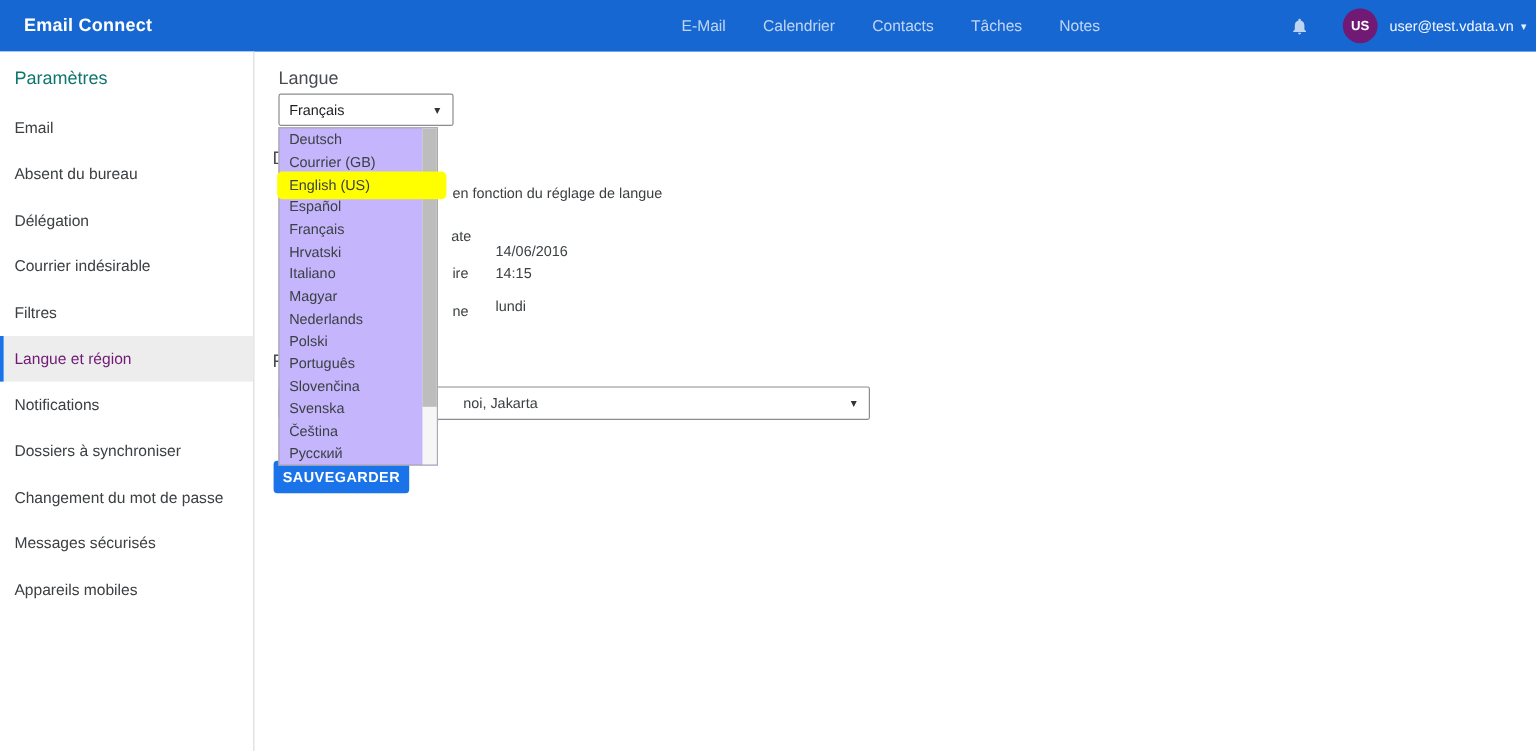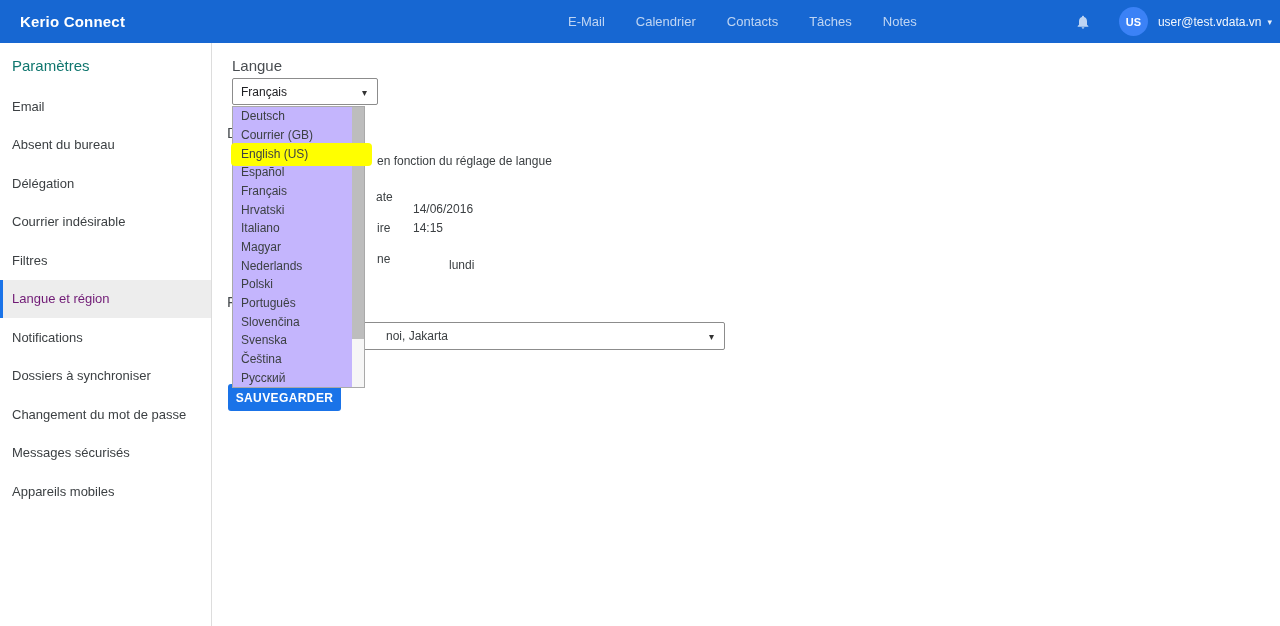--- a/index.html
+++ b/index.html
@@ -6,21 +6,21 @@
   html,body { width:1280px; height:626px; background:#fff; font-family:"Liberation Sans", sans-serif; overflow:hidden; }
   .screen { position:relative; width:1280px; height:626px; background:#fff; overflow:hidden; }
 
   
   .topbar { position:absolute; left:0; top:0; width:1280px; height:43px; background:#1767d2; display:flex; align-items:center; }
   .brand { position:absolute; left:20px; top:0; height:43px; display:flex; align-items:center; color:#ffffff; font-size:15px; font-weight:bold; letter-spacing:.2px; }
   .topnav { position:absolute; left:568px; top:0; height:43px; display:flex; align-items:center; gap:31px; }
   .nav-item { color:rgba(255,255,255,0.72); font-size:13px; cursor:pointer; white-space:nowrap; }
   .topright { position:absolute; right:8px; top:0; height:43px; display:flex; align-items:center; }
   .bell { width:16px; height:16px; margin-right:28px; display:flex; align-items:center; justify-content:center; cursor:pointer; }
-  .avatar { width:29px; height:29px; border-radius:50%; background:#3b82f6; color:#ffffff; font-size:11px; font-weight:bold; display:flex; align-items:center; justify-content:center; margin-right:10px; cursor:pointer; }
+  .avatar { width:29px; height:29px; border-radius:50%; background:#701a75; color:#ffffff; font-size:11px; font-weight:bold; display:flex; align-items:center; justify-content:center; margin-right:10px; cursor:pointer; }
   .usermenu { display:flex; align-items:center; gap:6px; cursor:pointer; }
   .useremail { color:rgba(255,255,255,0.95); font-size:12px; }
   .tb-caret { color:rgba(255,255,255,0.9); font-size:9px; }
 
   
   .sidebar { position:absolute; left:0; top:43px; width:212px; height:583px; background:#ffffff; border-right:1px solid #ddd; }
   .side-head { margin-top:13px; padding:0 12px; height:20px; line-height:20px; font-size:15px; color:#0f766e; }
   .side-items { margin-top:11px; }
   .side-item { height:38.5px; display:flex; align-items:center; padding:0 12px; font-size:13px; color:#3c4043; cursor:pointer; }
   .side-item.sel { background:#ededed; border-left:3px solid #1a73e8; padding-left:9px; color:#701a75; }
@@ -47,21 +47,21 @@
   .hl-overlay { position:absolute; left:-2px; top:36px; width:141px; height:23px; background:#ffff00; border-radius:4px; z-index:2; }
   .opts { position:absolute; left:0; top:0; width:132px; z-index:3; }
   .opt { height:18.67px; display:flex; align-items:center; padding-left:8px; font-size:12px; color:#3c4043; cursor:pointer; white-space:nowrap; }
 </style>
 </head>
 <body>
 
 <div class="screen">
 
   <header class="topbar">
-    <div class="brand">Kerio Connect</div>
+    <div class="brand">Email Connect</div>
     <nav class="topnav">
         <span class="nav-item">E-Mail</span>
         <span class="nav-item">Calendrier</span>
         <span class="nav-item">Contacts</span>
         <span class="nav-item">Tâches</span>
         <span class="nav-item">Notes</span>
       </nav>
     <div class="topright">
       <span class="bell">
         <svg viewBox="0 0 24 24" width="16" height="16">
@@ -104,21 +104,21 @@
     <div class="frag frag-head" style="left:227px; top:124px;">D</div>
     <div class="frag" style="left:377px; top:154px;">en fonction du réglage de langue</div>
 
     <div class="frag" style="left:376px; top:190px;">ate</div>
     <div class="frag val" style="left:413px; top:202px;">14/06/2016</div>
 
     <div class="frag" style="left:377px; top:221px;">ire</div>
     <div class="frag val" style="left:413px; top:221px;">14:15</div>
 
     <div class="frag" style="left:377px; top:252px;">ne</div>
-    <div class="frag val" style="left:413px; top:258px;margin-left:36px;">lundi</div>
+    <div class="frag val" style="left:413px; top:248px;">lundi</div>
 
     <div class="frag frag-head" style="left:227px; top:293px;">F</div>
 
     <div class="selectbox tz-select">
       <span class="tz-text">noi, Jakarta</span>
       <span class="sel-caret">▾</span>
     </div>
 
     <button class="save-btn">SAUVEGARDER</button>
 

